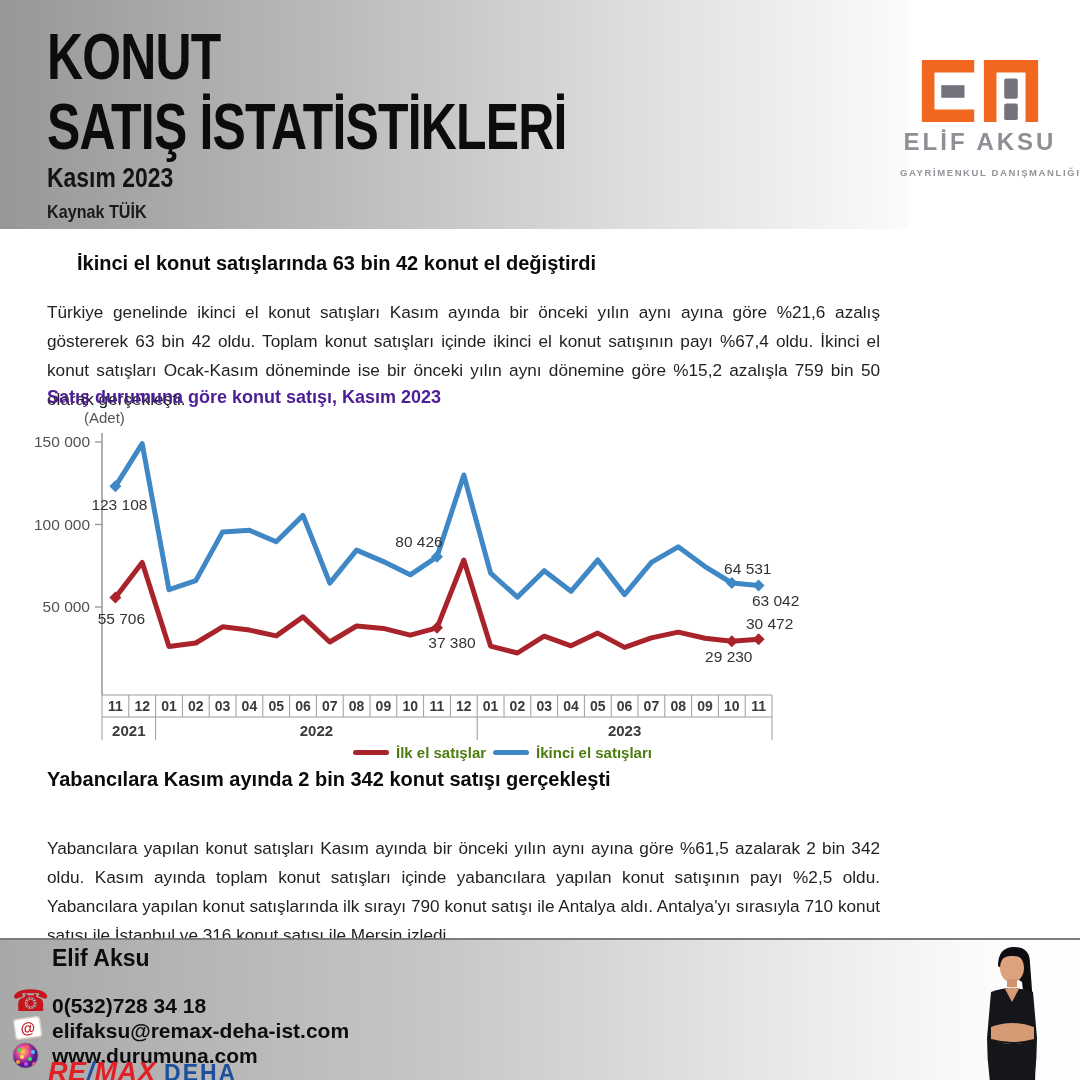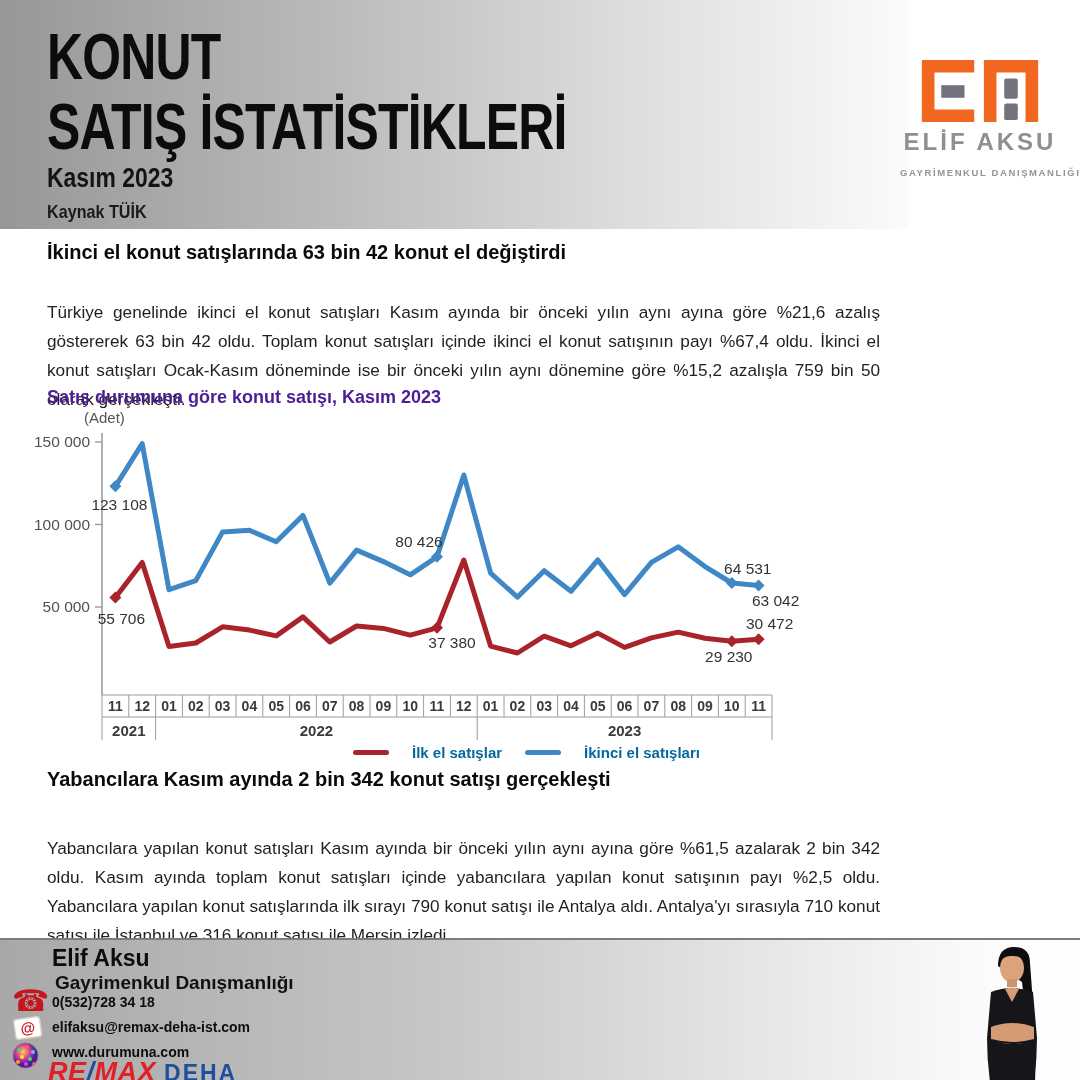--- a/index.html
+++ b/index.html
@@ -15,43 +15,43 @@
   .hdr-sub{position:absolute;left:47px;top:163px;font-size:27px;font-weight:700;color:#141414;
            transform:scaleX(0.85);transform-origin:0 0;}
   .hdr-src{position:absolute;left:47px;top:201px;font-size:19px;font-weight:700;color:#1a1a1a;
            transform:scaleX(0.85);transform-origin:0 0;}
   .logo{position:absolute;left:900px;top:60px;width:160px;text-align:center;}
   .logo svg{display:block;margin:0 auto;}
   .logo-brand{margin-top:6px;font-size:24px;font-weight:700;letter-spacing:3px;color:#8f8f96;white-space:nowrap;}
   .logo-tag{margin-top:11px;font-size:9.5px;font-weight:700;letter-spacing:1.6px;color:#93939a;white-space:nowrap;}
   
   .h2{position:absolute;left:47px;width:840px;font-size:20px;font-weight:700;color:#0a0a0a;}
-  .h2.s1{top:241px;}
+  .h2.s1{top:252px;margin-left:30px;}
   .h2.s2{top:768px;}
   .para{position:absolute;left:47px;width:833px;font-size:17.2px;line-height:29px;
         text-align:justify;color:#1f1f1f;}
   .para.p1{top:298px;}
   .para.p2{top:834px;}
   .chart-title{position:absolute;left:47px;top:387px;font-size:18px;font-weight:700;color:#4c1d95;}
   .unit{position:absolute;left:84px;top:409px;font-size:15px;color:#555;}
   #chart{position:absolute;left:0;top:385px;}
   #chart text{font-family:"Liberation Sans",sans-serif;}
   #chart .tick{font-size:15.5px;fill:#515151;}
   #chart .mon{font-size:14px;font-weight:700;fill:#3a3a3a;}
   #chart .yr{font-size:15px;font-weight:700;fill:#3a3a3a;}
   #chart .plabel{font-size:15.5px;fill:#333;}
-  .legend{position:absolute;left:353px;top:744px;display:flex;align-items:center;gap:23px;
-          font-size:15px;font-weight:700;color:#0369a1;}
+  .legend{position:absolute;left:353px;top:744px;display:flex;align-items:center;gap:7px;
+          font-size:15px;font-weight:700;color:#4d7c0f;}
   .swatch{display:inline-block;width:36px;height:5px;border-radius:3px;}
   
   .ftr{position:absolute;left:0;top:938px;width:1080px;height:142px;border-top:2px solid #7c7c7c;
        background:linear-gradient(to right,#a8a8a8 0%,#c6c6c6 40%,#e8e8e8 72%,#fdfdfd 93%,#ffffff 100%);}
   .f-name{position:absolute;left:52px;top:5px;font-size:23px;font-weight:700;color:#0c0c0c;}
   .f-role{position:absolute;left:55px;top:32px;font-size:19px;font-weight:700;color:#111;}
-  .f-row{position:absolute;left:52px;font-size:14px;font-weight:700;color:#0d0d0d;white-space:nowrap;}
+  .f-row{position:absolute;left:52px;font-size:21px;font-weight:700;color:#0d0d0d;white-space:nowrap;}
   .f-phone{top:54px;}
   .f-email{top:79px;}
   .f-web{top:104px;}
   .i-phone{position:absolute;left:12px;top:46px;font-size:30px;line-height:30px;}
   .i-mail{position:absolute;left:14px;top:76px;transform:rotate(-8deg);}
   .i-globe{position:absolute;left:12px;top:102px;}
   .remax{position:absolute;left:48px;top:117px;font-size:27px;font-weight:700;font-style:italic;
          letter-spacing:0.5px;white-space:nowrap;}
   .rm-deha{font-style:normal;font-size:23px;letter-spacing:2px;margin-left:8px;}
   .person{position:absolute;left:948px;top:2px;}
@@ -176,21 +176,20 @@
     <span>İlk el satışlar</span>
     <span class="swatch" style="background: rgb(63, 135, 197);"></span>
     <span>İkinci el satışları</span>
   </div>
 
   <div class="h2 s2">Yabancılara Kasım ayında 2 bin 342 konut satışı gerçekleşti</div>
   <div class="para p2">Yabancılara yapılan konut satışları Kasım ayında bir önceki yılın aynı ayına göre %61,5 azalarak 2 bin 342 oldu. Kasım ayında toplam konut satışları içinde yabancılara yapılan konut satışının payı %2,5 oldu. Yabancılara yapılan konut satışlarında ilk sırayı 790 konut satışı ile Antalya aldı. Antalya'yı sırasıyla 710 konut satışı ile İstanbul ve 316 konut satışı ile Mersin izledi.</div>
 
   <div class="ftr">
     <div class="f-name">Elif Aksu</div>
-    <div class="f-role">Gayrimenkul Danışmanlığı</div>
 
     <span class="i-phone" style="color: rgb(196, 22, 28);">☎</span>
     <div class="f-row f-phone">0(532)728 34 18</div>
 
     <span class="i-mail">
       <svg width="28" height="24" viewBox="0 0 28 24">
         <rect x="1" y="2" width="26" height="20" rx="3" fill="#ffffff" stroke="#d9cfc4" stroke-width="1.5"></rect>
         <text class="at-glyph" x="14" y="17" text-anchor="middle" font-size="15" font-weight="bold" font-family="Liberation Sans, sans-serif" fill="#c4161c">@</text>
       </svg>
     </span>

